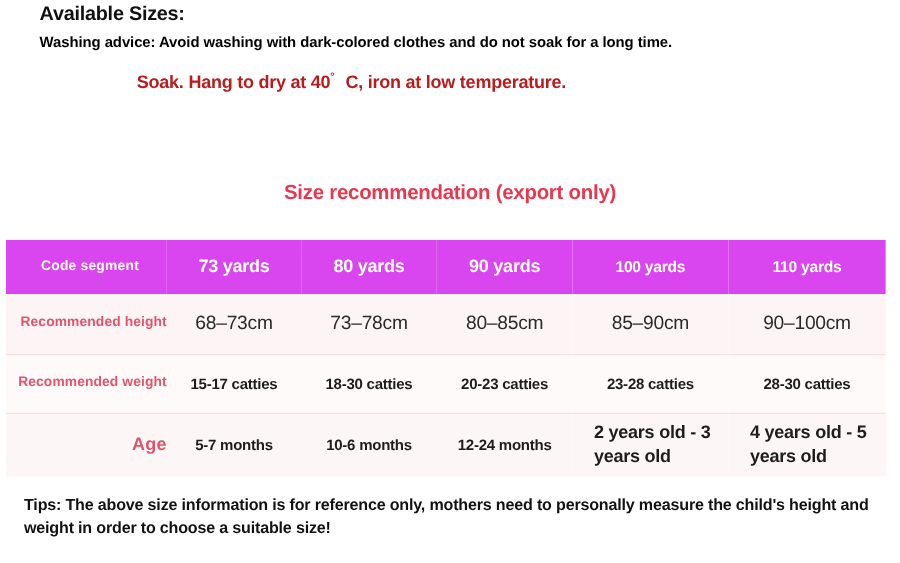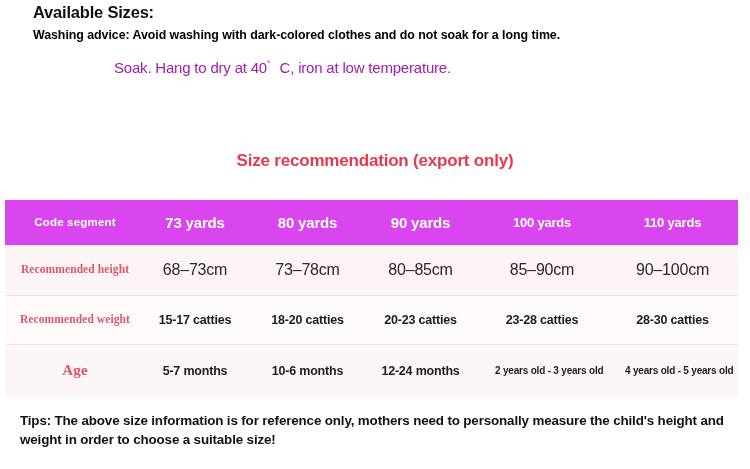--- a/index.html
+++ b/index.html
@@ -50,22 +50,22 @@
     color: #000000;
     letter-spacing: -0.05px;
     white-space: nowrap;
   }
 
   .soak-line {
     position: absolute;
     left: 114px;
     top: 59px;
     font-size: 15px;
-    font-weight: normal;
-    color: #a21caf;
+    font-weight: bold;
+    color: #b91c1c;
     letter-spacing: -0.2px;
     white-space: nowrap;
   }
   .soak-line .deg {
     font-size: 9px;
     vertical-align: super;
     letter-spacing: 0;
   }
   .soak-line .gap {
     display: inline-block;
@@ -135,24 +135,23 @@
 
   .row-sep {
     border-top: 1px solid #f7dfe2;
   }
 
   .rowlabel {
     color: #e0556c;
     font-size: 11.5px;
     font-weight: bold;
     line-height: 1.3;
-    text-align: center;
+    text-align: right;
     letter-spacing: 0.1px;
     padding-left: 6px !important;
-    font-family: Liberation Serif, serif;
   }
   .rowlabel.age {
     font-size: 15px;
     letter-spacing: 0.2px;
   }
 
   .cell {
     text-align: center;
     color: #1d1d1d;
   }
@@ -166,21 +165,21 @@
     font-size: 12.5px;
     font-weight: bold;
     letter-spacing: -0.2px;
   }
   .cell-age {
     font-size: 12.5px;
     font-weight: bold;
     letter-spacing: -0.2px;
   }
   .cell-age.wrap {
-    font-size: 10px;
+    font-size: 15px;
     line-height: 1.35;
     text-align: left;
     padding-left: 18px !important;
   }
 
   
   .tips {
     position: absolute;
     left: 20px;
     top: 411px;
@@ -235,21 +234,21 @@
         <td class="cell cell-height">68–73cm</td>
         <td class="cell cell-height">73–78cm</td>
         <td class="cell cell-height">80–85cm</td>
         <td class="cell cell-height">85–90cm</td>
         <td class="cell cell-height">90–100cm</td>
       </tr>
 
       <tr class="row-weight row-sep">
         <td class="rowlabel">Recommended weight</td>
         <td class="cell cell-weight">15-17 catties</td>
-        <td class="cell cell-weight">18-20 catties</td>
+        <td class="cell cell-weight">18-30 catties</td>
         <td class="cell cell-weight">20-23 catties</td>
         <td class="cell cell-weight">23-28 catties</td>
         <td class="cell cell-weight">28-30 catties</td>
       </tr>
 
       <tr class="row-age row-sep">
         <td class="rowlabel age">Age</td>
         <td class="cell cell-age">5-7 months</td>
         <td class="cell cell-age">10-6 months</td>
         <td class="cell cell-age">12-24 months</td>

